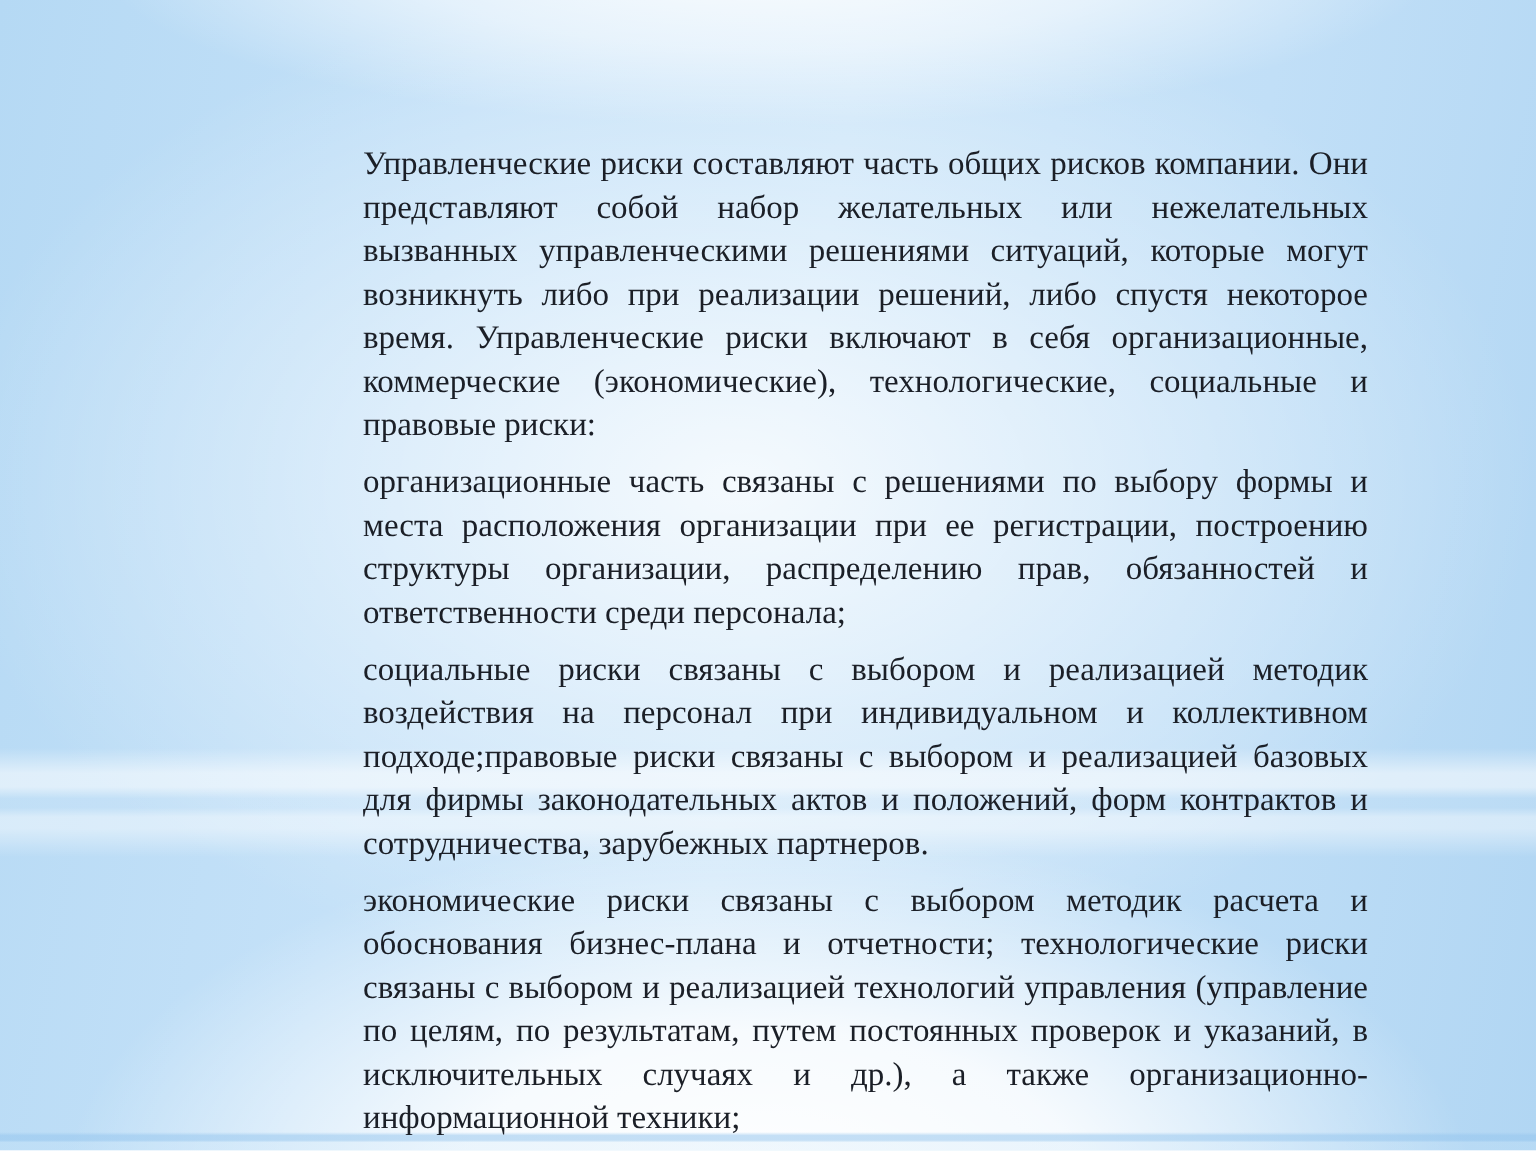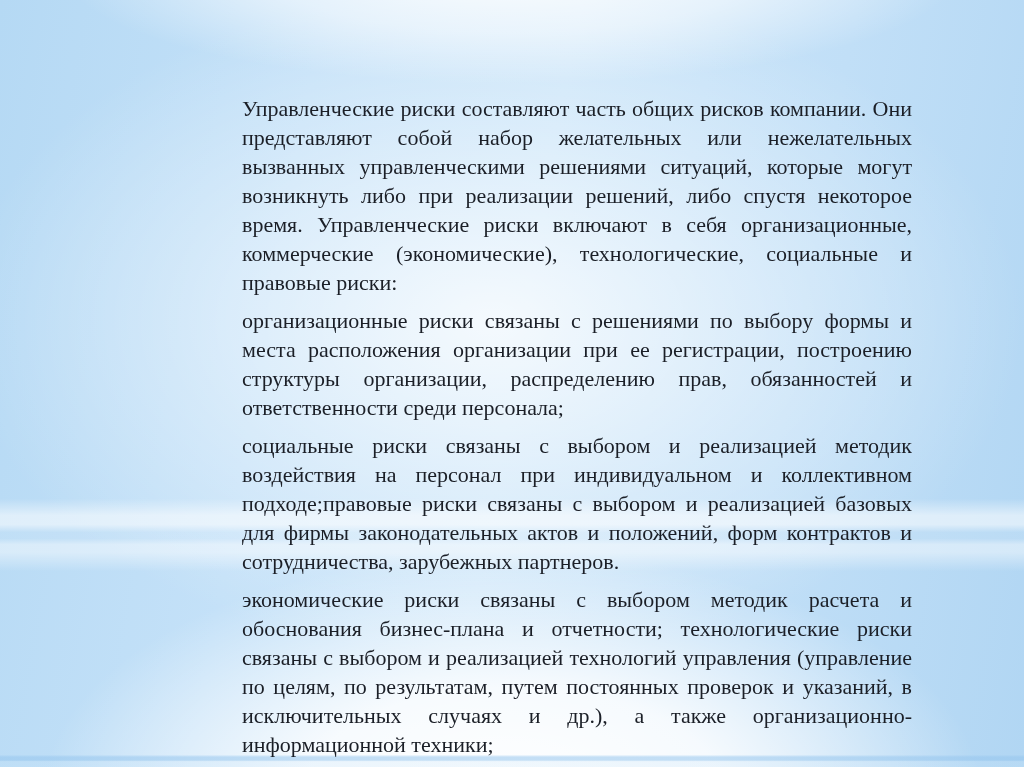--- a/index.html
+++ b/index.html
@@ -63,17 +63,17 @@
     text-align-last: left;
   }
   .text-block p:last-child { margin-bottom: 0; }
 </style>
 </head>
 <body>
 
 <div class="slide">
   <div class="text-block">
     <p>Управленческие риски составляют часть общих рисков компании. Они представляют собой набор желательных или нежелательных вызванных управленческими решениями ситуаций, которые могут возникнуть либо при реализации решений, либо спустя некоторое время. Управленческие риски включают в себя организационные, коммерческие (экономические), технологические, социальные и правовые риски:</p>
-    <p>организационные риски связаны с решениями по выбору формы и места расположения организации при ее регистрации, построению структуры организации, распределению прав, обязанностей и ответственности среди персонала;</p>
+    <p>организационные часть связаны с решениями по выбору формы и места расположения организации при ее регистрации, построению структуры организации, распределению прав, обязанностей и ответственности среди персонала;</p>
     <p>социальные риски связаны с выбором и реализацией методик воздействия на персонал при индивидуальном и коллективном подходе;правовые риски связаны с выбором и реализацией базовых для фирмы законодательных актов и положений, форм контрактов и сотрудничества, зарубежных партнеров.</p>
     <p>экономические риски связаны с выбором методик расчета и обоснования бизнес-плана и отчетности; технологические риски связаны с выбором и реализацией технологий управления (управление по целям, по результатам, путем постоянных проверок и указаний, в исключительных случаях и др.), а также организационно-информационной техники;</p>
   </div>
 </div>
 
 </body></html>

